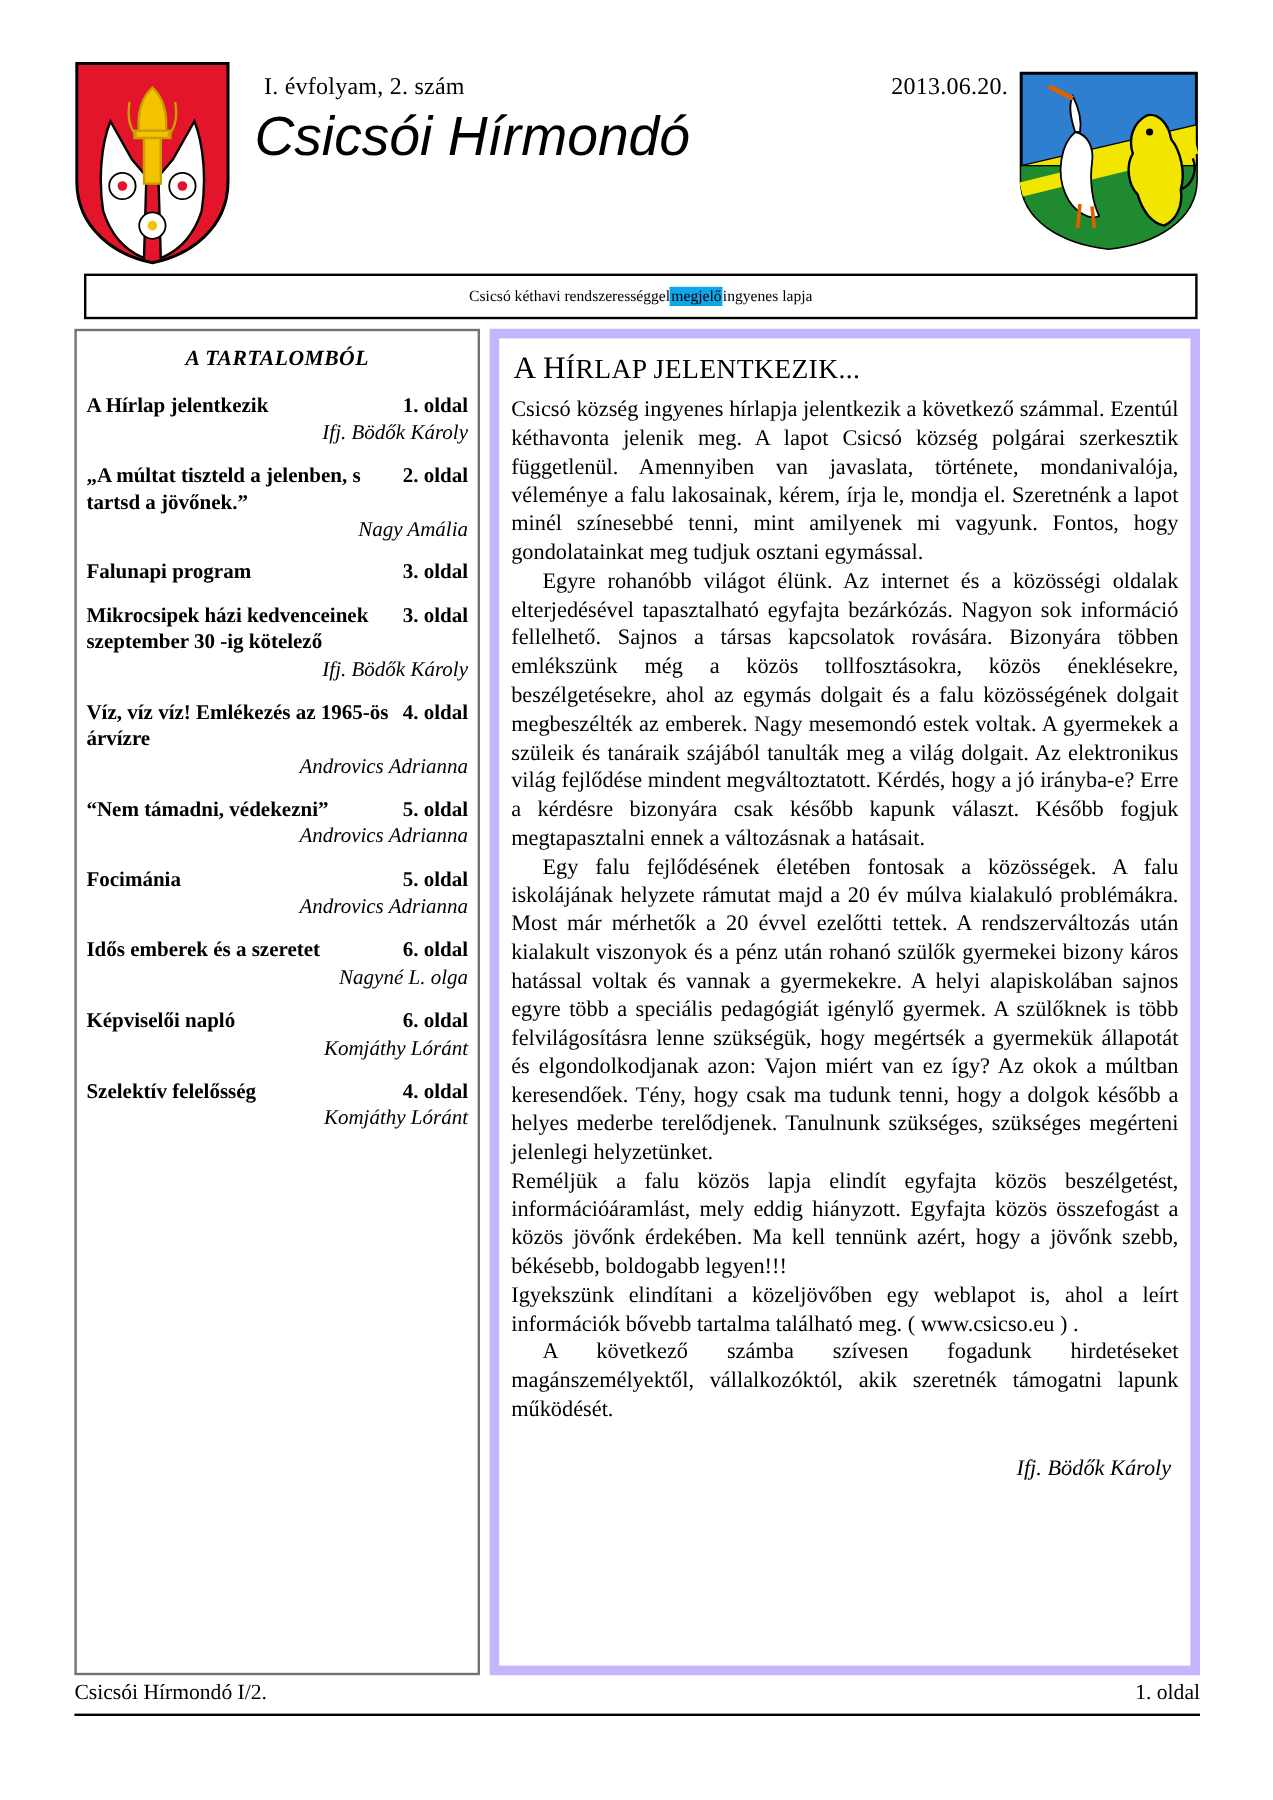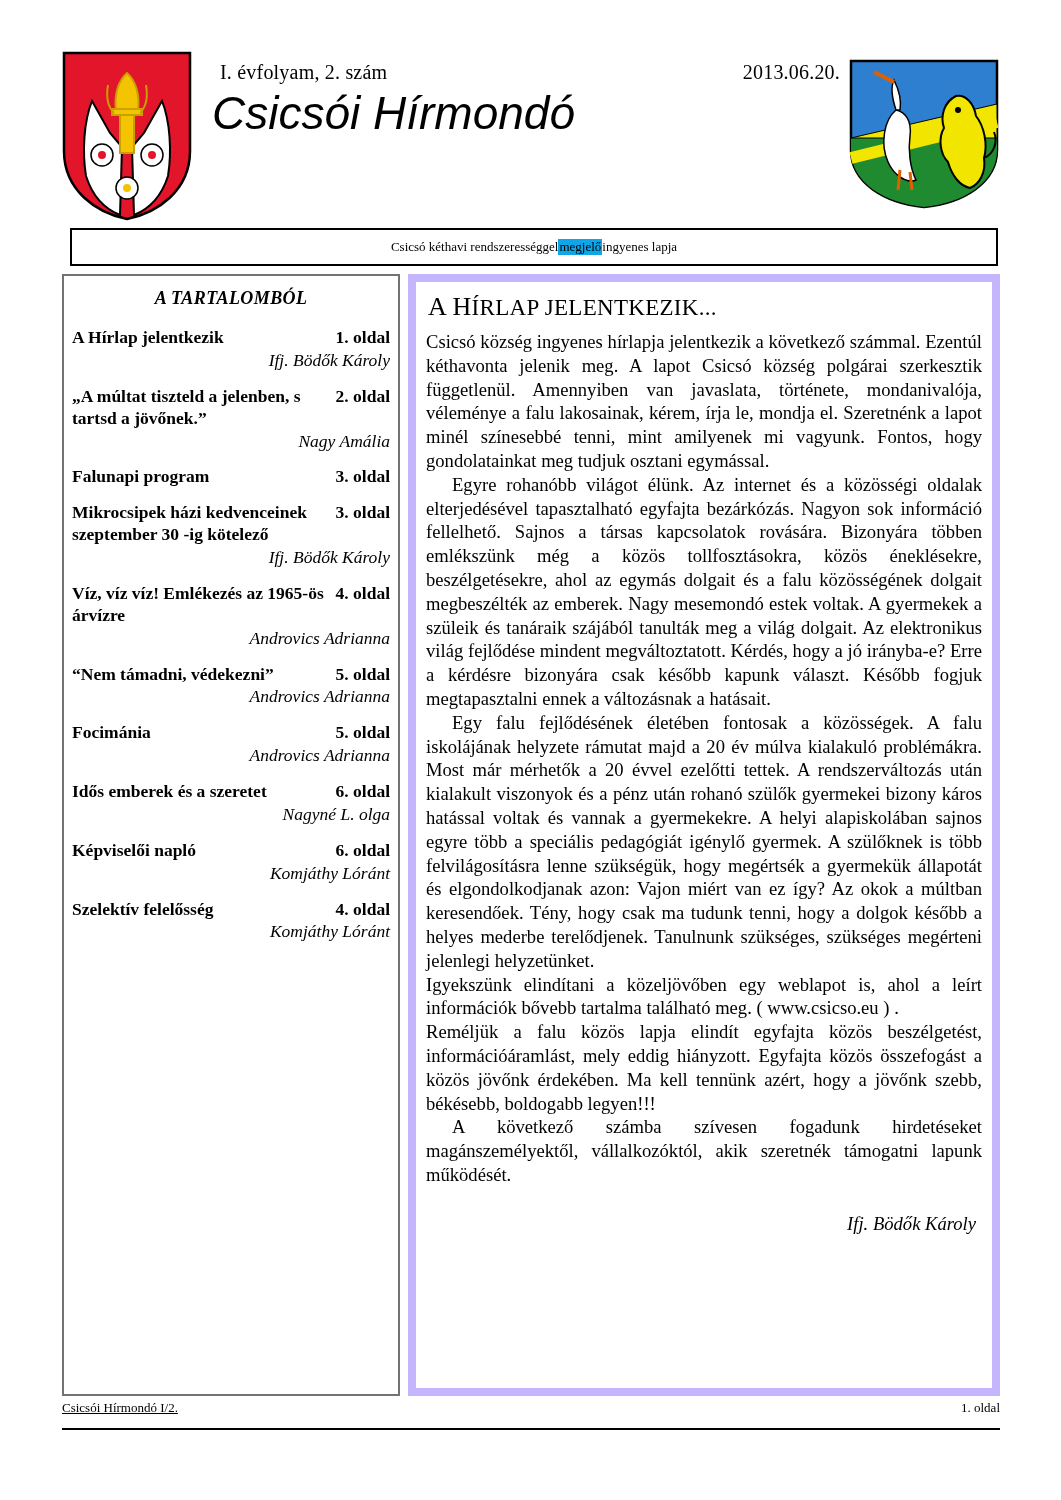--- a/index.html
+++ b/index.html
@@ -153,22 +153,21 @@
     font-size: 18.6px;
     margin-top: 26px;
     padding-right: 6px;
   }
 
   
   .footer {
     position: absolute;
     left: 62px; top: 1400px;
     width: 938px;
-    font-size: 13px;
-    text-decoration: underline;
+    font-size: 18px;
   }
   .footer .r { float: right; }
   .footer-rule {
     position: absolute;
     left: 62px; top: 1428px;
     width: 938px;
     height: 2px;
     background: #000;
   }
 </style>
@@ -283,22 +282,22 @@
       <span class="toc-author">Komjáthy Lóránt</span>
     </div>
   </div>
 
   <div class="col-right">
     <div class="art-head"><span class="cap">A H</span><span>ÍRLAP JELENTKEZIK...</span></div>
 
     <p class="art-p">Csicsó község ingyenes hírlapja jelentkezik a következő számmal. Ezentúl kéthavonta jelenik meg.  A lapot Csicsó község polgárai szerkesztik függetlenül.   Amennyiben van javaslata, története, mondanivalója, véleménye a falu lakosainak, kérem, írja le, mondja el. Szeretnénk a lapot minél színesebbé tenni, mint amilyenek mi vagyunk. Fontos, hogy gondolatainkat meg tudjuk osztani egymással.</p>
     <p class="art-p ind">Egyre rohanóbb világot élünk. Az internet és a közösségi oldalak elterjedésével tapasztalható egyfajta bezárkózás. Nagyon sok információ fellelhető. Sajnos a társas kapcsolatok rovására. Bizonyára többen emlékszünk még a közös tollfosztásokra, közös éneklésekre, beszélgetésekre, ahol az egymás dolgait és a falu közösségének dolgait megbeszélték az emberek. Nagy mesemondó estek voltak. A gyermekek a szüleik és tanáraik szájából tanulták meg a világ dolgait.  Az elektronikus világ fejlődése mindent megváltoztatott. Kérdés, hogy a jó irányba-e? Erre a kérdésre bizonyára csak később kapunk választ. Később fogjuk megtapasztalni ennek a változásnak a hatásait.</p>
     <p class="art-p ind">Egy falu fejlődésének életében fontosak a közösségek. A falu iskolájának helyzete rámutat majd a 20 év múlva kialakuló problémákra. Most már mérhetők a 20 évvel ezelőtti tettek. A rendszerváltozás után kialakult viszonyok és a pénz után rohanó szülők gyermekei bizony  káros hatással voltak és vannak a gyermekekre. A helyi alapiskolában sajnos egyre több a speciális pedagógiát igénylő gyermek. A szülőknek is több felvilágosításra lenne szükségük, hogy megértsék a gyermekük állapotát és elgondolkodjanak azon: Vajon miért van ez így? Az okok a múltban keresendőek. Tény, hogy csak ma tudunk tenni, hogy a dolgok később a helyes mederbe terelődjenek. Tanulnunk szükséges, szükséges megérteni jelenlegi helyzetünket.</p>
+    <p class="art-p">Reméljük a falu közös lapja elindít egyfajta közös beszélgetést, információáramlást, mely eddig hiányzott. Egyfajta közös összefogást a közös jövőnk érdekében. Ma kell tennünk azért, hogy a jövőnk szebb, békésebb, boldogabb legyen!!!</p>
     <p class="art-p">Igyekszünk elindítani a közeljövőben egy weblapot is, ahol a leírt információk bővebb tartalma található meg. ( www.csicso.eu ) .</p>
-    <p class="art-p">Reméljük a falu közös lapja elindít egyfajta közös beszélgetést, információáramlást, mely eddig hiányzott. Egyfajta közös összefogást a közös jövőnk érdekében. Ma kell tennünk azért, hogy a jövőnk szebb, békésebb, boldogabb legyen!!!</p>
     <p class="art-p ind">A következő számba szívesen fogadunk hirdetéseket magánszemélyektől, vállalkozóktól, akik szeretnék támogatni lapunk működését.</p>
 
     <div class="sign">Ifj. Bödők Károly</div>
   </div>
 
   <div class="footer-rule"></div>
   <div class="footer">
     <span>Csicsói Hírmondó I/2.</span>
     <span class="r">1. oldal</span>
   </div>

